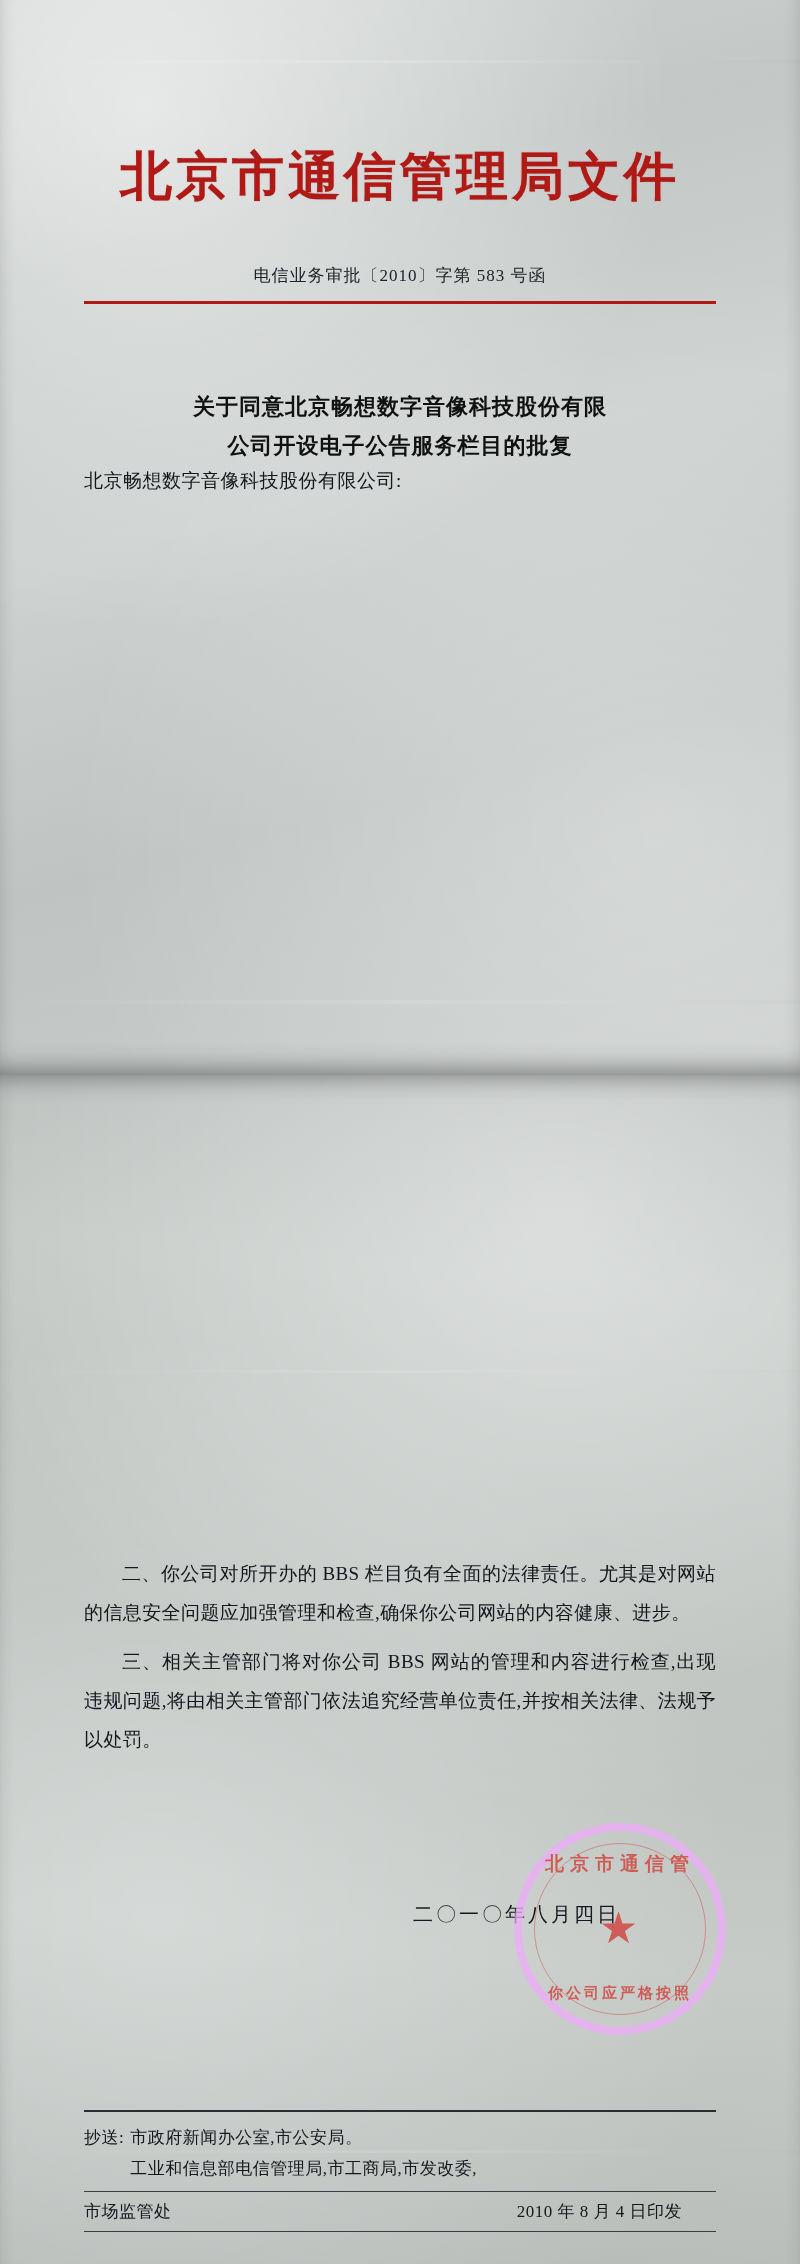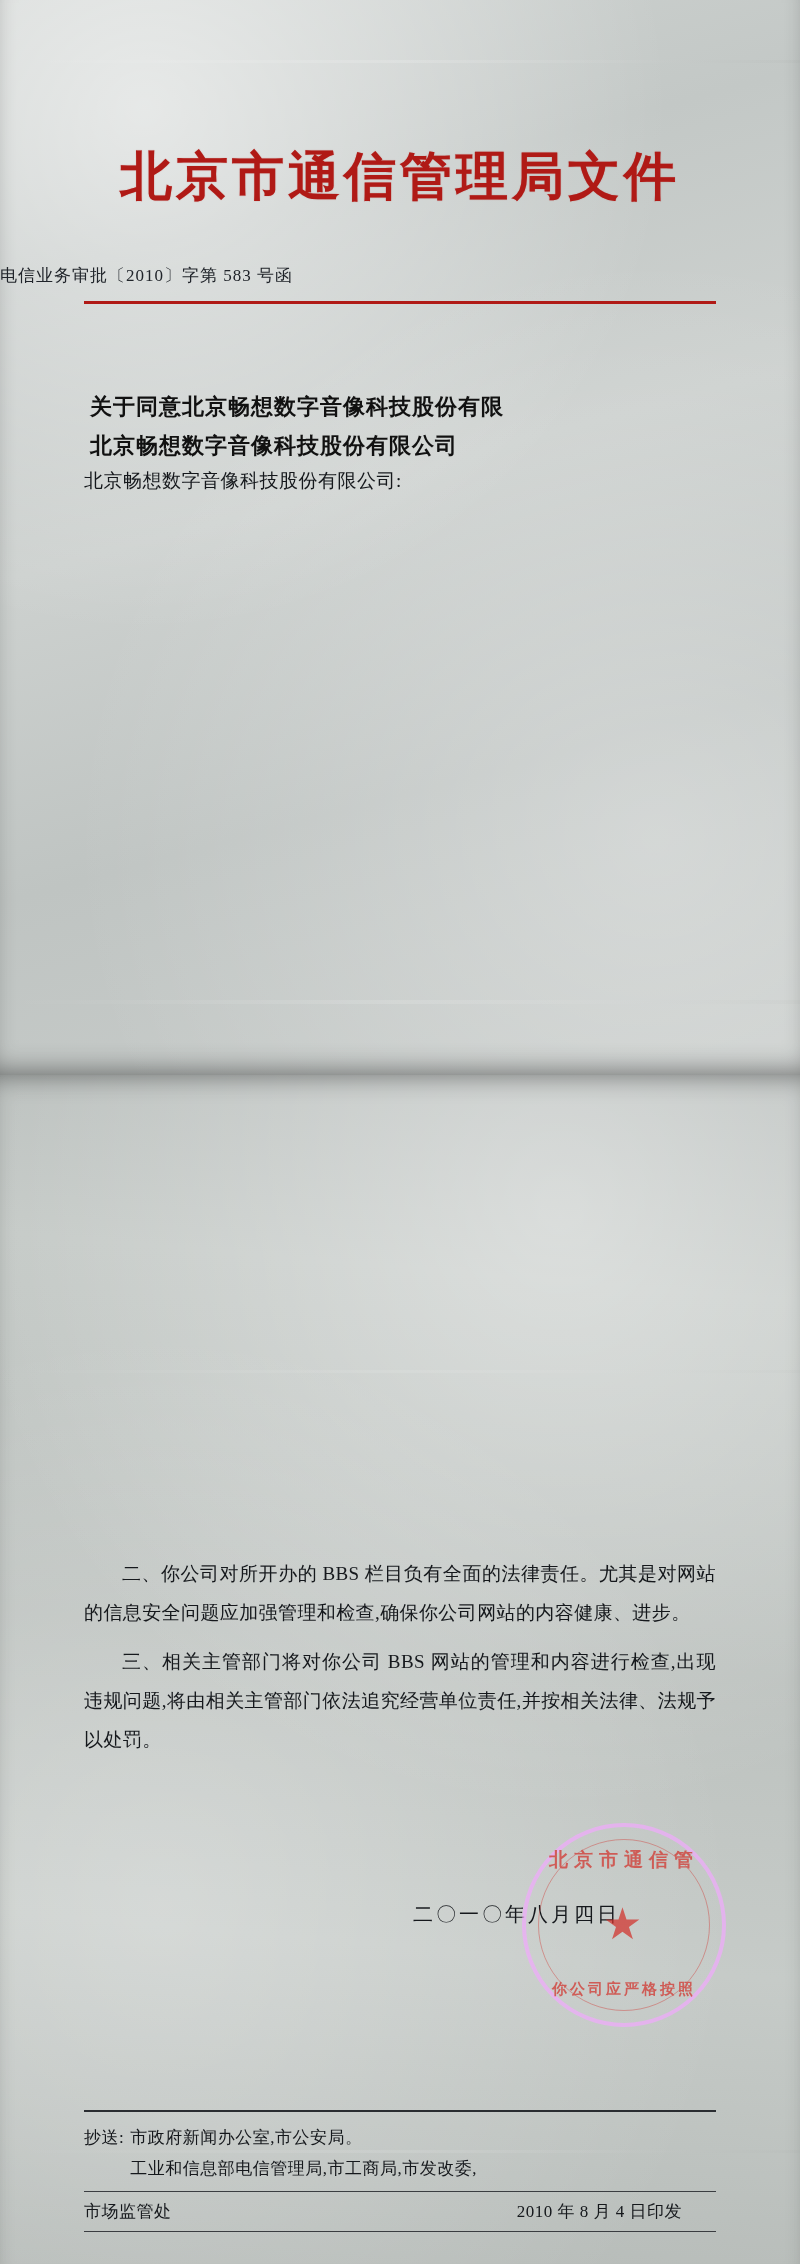--- a/index.html
+++ b/index.html
@@ -65,35 +65,36 @@
     text-align: center;
     color: #b01a16;
     font-family: "Liberation Serif", "DejaVu Serif", serif;
     font-weight: bold;
     font-size: 52px;
     letter-spacing: 4px;
     margin: 0;
     text-shadow: 0 0 1px rgba(176,26,22,0.5);
   }
   .doc-number {
+    text-align: center;
     font-size: 17px;
     color: #20242a;
     margin-top: 52px;
     letter-spacing: 1px;
   }
   .red-rule {
     margin: 14px auto 0 auto;
     width: 632px;
     height: 3px;
     background: #b01a16;
   }
 
   
   .subject {
-    text-align: left;
+    text-align: center;
     font-weight: bold;
     font-size: 22px;
     color: #111;
     line-height: 1.75;
     margin: 58px auto 0 auto;
     width: 620px;
     letter-spacing: 1px;
   }
   .addressee {
     margin: 48px 0 0 84px;
@@ -122,21 +123,21 @@
     padding-right: 96px;
     font-size: 20px;
     letter-spacing: 3px;
     color: #15181c;
     box-sizing: border-box;
   }
   .seal {
     position: absolute;
     width: 196px;
     height: 196px;
-    border: 4px solid #f0abfc;
+    border: 8px solid #f0abfc;
     border-radius: 50%;
     opacity: 0.72;
     pointer-events: none;
   }
   .seal .seal-star {
     position: absolute;
     left: 50%;
     top: 50%;
     transform: translate(-50%, -50%);
     color: #d2322b;
@@ -210,21 +211,21 @@
 
   <div class="content" style="top:142px;">
     <h1 class="doc-title">北京市通信管理局文件</h1>
     <div class="doc-number">电信业务审批〔2010〕字第 583 号函</div>
     <div class="red-rule"></div>
   </div>
 
   <div class="content" style="top:330px;">
     <div class="subject">
       <div>关于同意北京畅想数字音像科技股份有限</div>
-      <div>北京畅想数字音像科技股份有限公司</div>
+      <div>公司开设电子公告服务栏目的批复</div>
     </div>
   </div>
 
   <div class="content" style="top:420px;">
     <div class="addressee">北京畅想数字音像科技股份有限公司:</div>
   </div>
 
   <div class="content" style="top:1545px;">
     <div class="para">二、你公司对所开办的 BBS 栏目负有全面的法律责任。尤其是对网站的信息安全问题应加强管理和检查,确保你公司网站的内容健康、进步。</div>
     <div class="para">三、相关主管部门将对你公司 BBS 网站的管理和内容进行检查,出现违规问题,将由相关主管部门依法追究经营单位责任,并按相关法律、法规予以处罚。</div>

